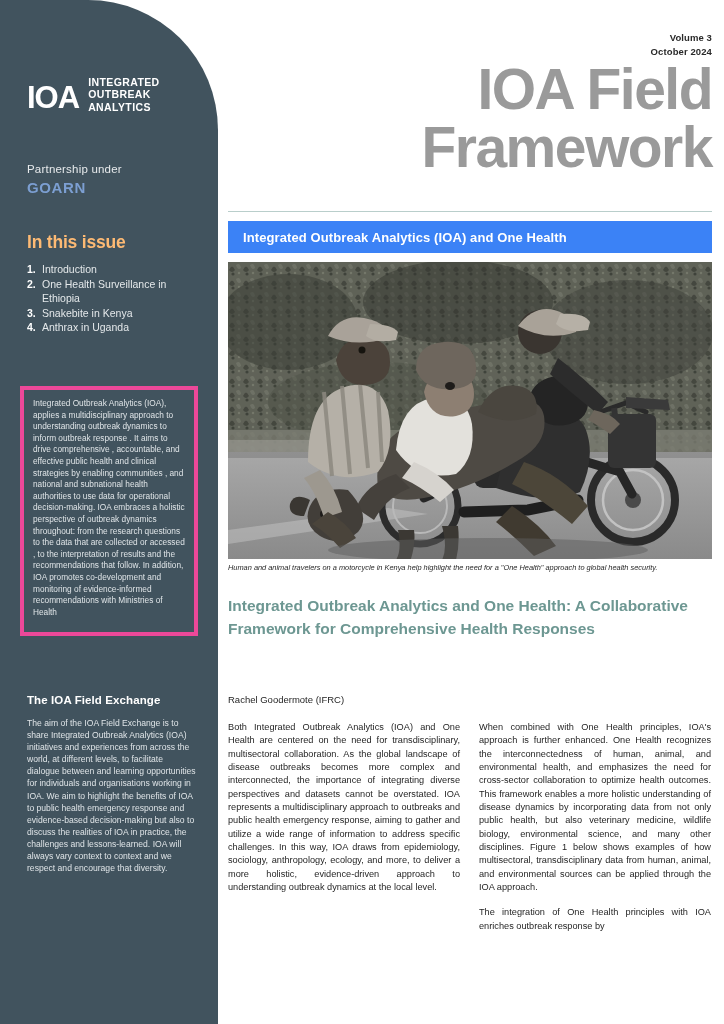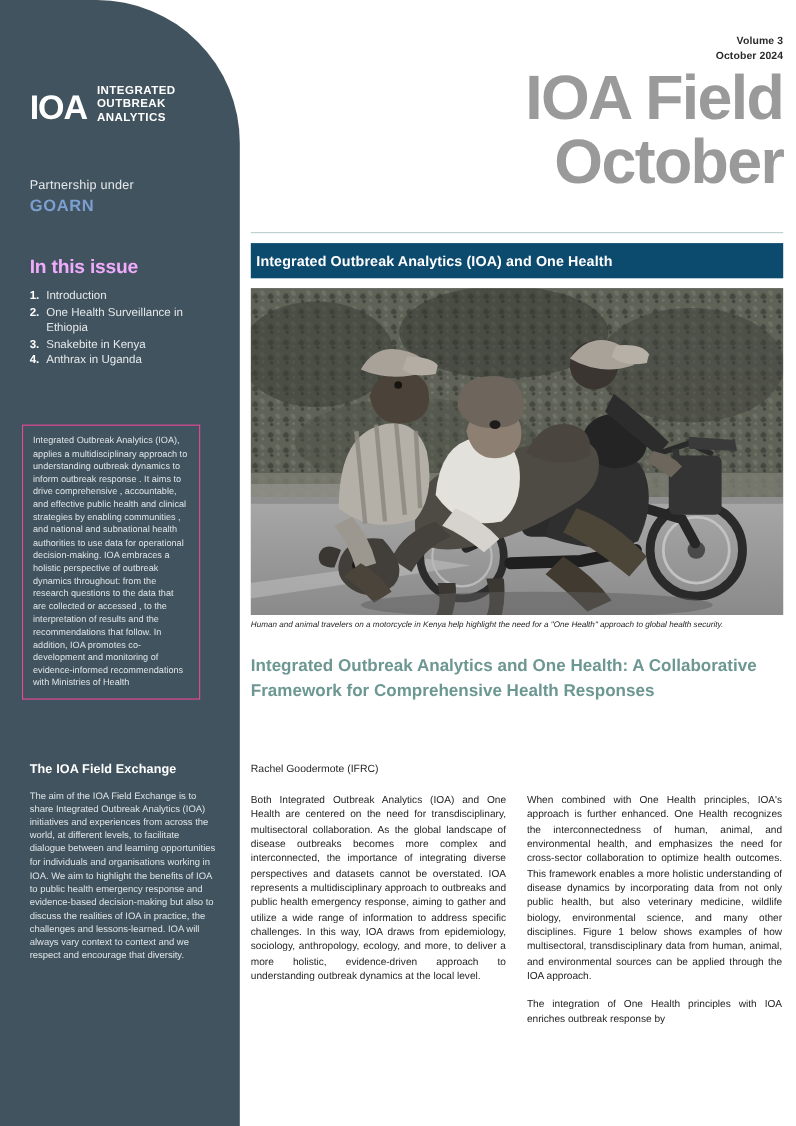--- a/index.html
+++ b/index.html
@@ -77,21 +77,21 @@
     letter-spacing: 0.6px;
   }
 
   
   .issue-title {
     position: absolute;
     left: 27px;
     top: 232px;
     font-size: 17.5px;
     font-weight: 700;
-    color: #f0abfc;
+    color: #fdba74;
     letter-spacing: -0.2px;
   }
   .toc {
     position: absolute;
     left: 27px;
     top: 262px;
     width: 172px;
     font-size: 10.5px;
     line-height: 14.6px;
     color: #e4e8ea;
@@ -106,23 +106,23 @@
     flex: 0 0 15px;
     color: #ffffff;
   }
   .toc-label { flex: 1; }
 
   
   .desc-box {
     position: absolute;
     left: 20px;
     top: 386px;
-    width: 162px;
+    width: 178px;
     height: 250px;
-    border: 1px solid #ec4899;
+    border: 4px solid #ec4899;
     padding: 8px 9px 6px 9px;
   }
   .desc-box p {
     font-size: 8.3px;
     line-height: 11.6px;
     color: #dfe4e7;
     text-align: left;
   }
 
   
@@ -187,24 +187,24 @@
     height: 1px;
     background: #b9cecb;
   }
 
   .banner {
     position: absolute;
     left: 0;
     top: 221px;
     width: 484px;
     height: 32px;
-    background: #0c4a6e;
+    background: #3b82f6;
     display: flex;
     align-items: center;
-    padding-left: 5px;
+    padding-left: 15px;
   }
   .banner span {
     color: #ffffff;
     font-size: 13px;
     font-weight: 700;
     letter-spacing: 0.1px;
   }
 
   
   .photo-wrap {
@@ -318,21 +318,21 @@
 
   <main id="main">
 
     <div class="volume-block">
       <div>Volume 3</div>
       <div>October 2024</div>
     </div>
 
     <h1 class="masthead">
       <span>IOA Field</span><br>
-      <span>October</span>
+      <span>Framework</span>
     </h1>
 
     <div class="hairline"></div>
 
     <div class="banner">
       <span>Integrated Outbreak Analytics (IOA) and One Health</span>
     </div>
 
     <figure class="photo-wrap">
       <svg viewBox="0 0 484 297" preserveAspectRatio="none">

